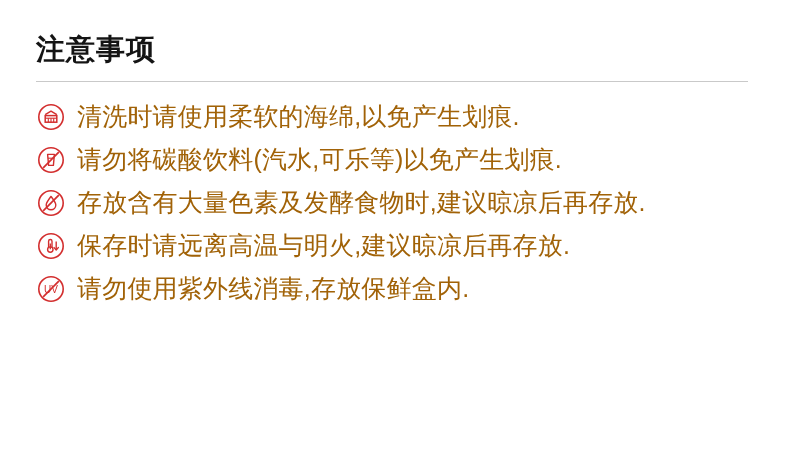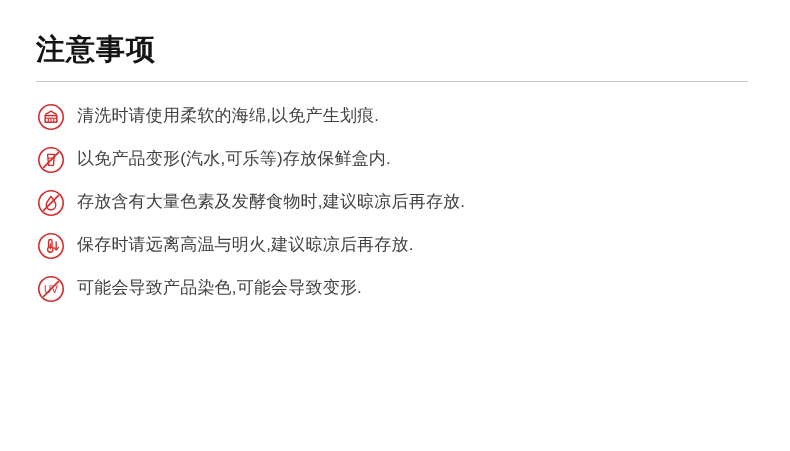--- a/index.html
+++ b/index.html
@@ -52,23 +52,23 @@
     height: 30px;
     position: relative;
     display: flex;
     align-items: center;
     justify-content: center;
   }
   .icon svg {
     display: block;
   }
   .item-text {
-    font-size: 17px;
+    font-size: 25px;
     line-height: 1.35;
-    color: #404040;
+    color: #a16207;
     letter-spacing: 0.2px;
     white-space: nowrap;
   }
 </style>
 </head>
 <body>
 
 <div class="page">
 
   <h1 class="title">注意事项</h1>
@@ -93,21 +93,21 @@
 
     <div class="item">
       <span class="icon">
         <svg width="28" height="28" viewBox="0 0 28 28">
           <circle cx="14" cy="14" r="12.2" fill="none" stroke="#d32f2f" stroke-width="1.6"></circle>
           <path d="M10.6 8.4 H17.4 L16.4 19.4 H11.6 Z" fill="none" stroke="#d32f2f" stroke-width="1.4" stroke-linejoin="round"></path>
           <line x1="10.9" y1="12.2" x2="17.1" y2="12.2" stroke="#d32f2f" stroke-width="1.1"></line>
           <line x1="6.2" y1="21.8" x2="21.8" y2="6.2" stroke="#d32f2f" stroke-width="1.7"></line>
         </svg>
       </span>
-      <span class="item-text">以免产品变形(汽水,可乐等)存放保鲜盒内.</span>
+      <span class="item-text">请勿将碳酸饮料(汽水,可乐等)以免产生划痕.</span>
     </div>
 
     <div class="item">
       <span class="icon">
         <svg width="28" height="28" viewBox="0 0 28 28">
           <circle cx="14" cy="14" r="12.2" fill="none" stroke="#d32f2f" stroke-width="1.6"></circle>
           <path d="M14 7.4 C11 11.4 9.2 13.6 9.2 16 a4.8 4.8 0 0 0 9.6 0 c0-2.4-1.8-4.6-4.8-8.6 Z" fill="none" stroke="#d32f2f" stroke-width="1.4" stroke-linejoin="round"></path>
           <line x1="6.2" y1="21.8" x2="21.8" y2="6.2" stroke="#d32f2f" stroke-width="1.7"></line>
         </svg>
       </span>
@@ -129,18 +129,18 @@
     </div>
 
     <div class="item">
       <span class="icon">
         <svg width="28" height="28" viewBox="0 0 28 28">
           <circle cx="14" cy="14" r="12.2" fill="none" stroke="#d32f2f" stroke-width="1.6"></circle>
           <text x="14" y="18" text-anchor="middle" font-family="Liberation Sans, sans-serif" font-size="10" fill="#d32f2f">UV</text>
           <line x1="6.2" y1="21.8" x2="21.8" y2="6.2" stroke="#d32f2f" stroke-width="1.7"></line>
         </svg>
       </span>
-      <span class="item-text">可能会导致产品染色,可能会导致变形.</span>
+      <span class="item-text">请勿使用紫外线消毒,存放保鲜盒内.</span>
     </div>
 
 
   </div>
 </div>
 
 </body></html>

